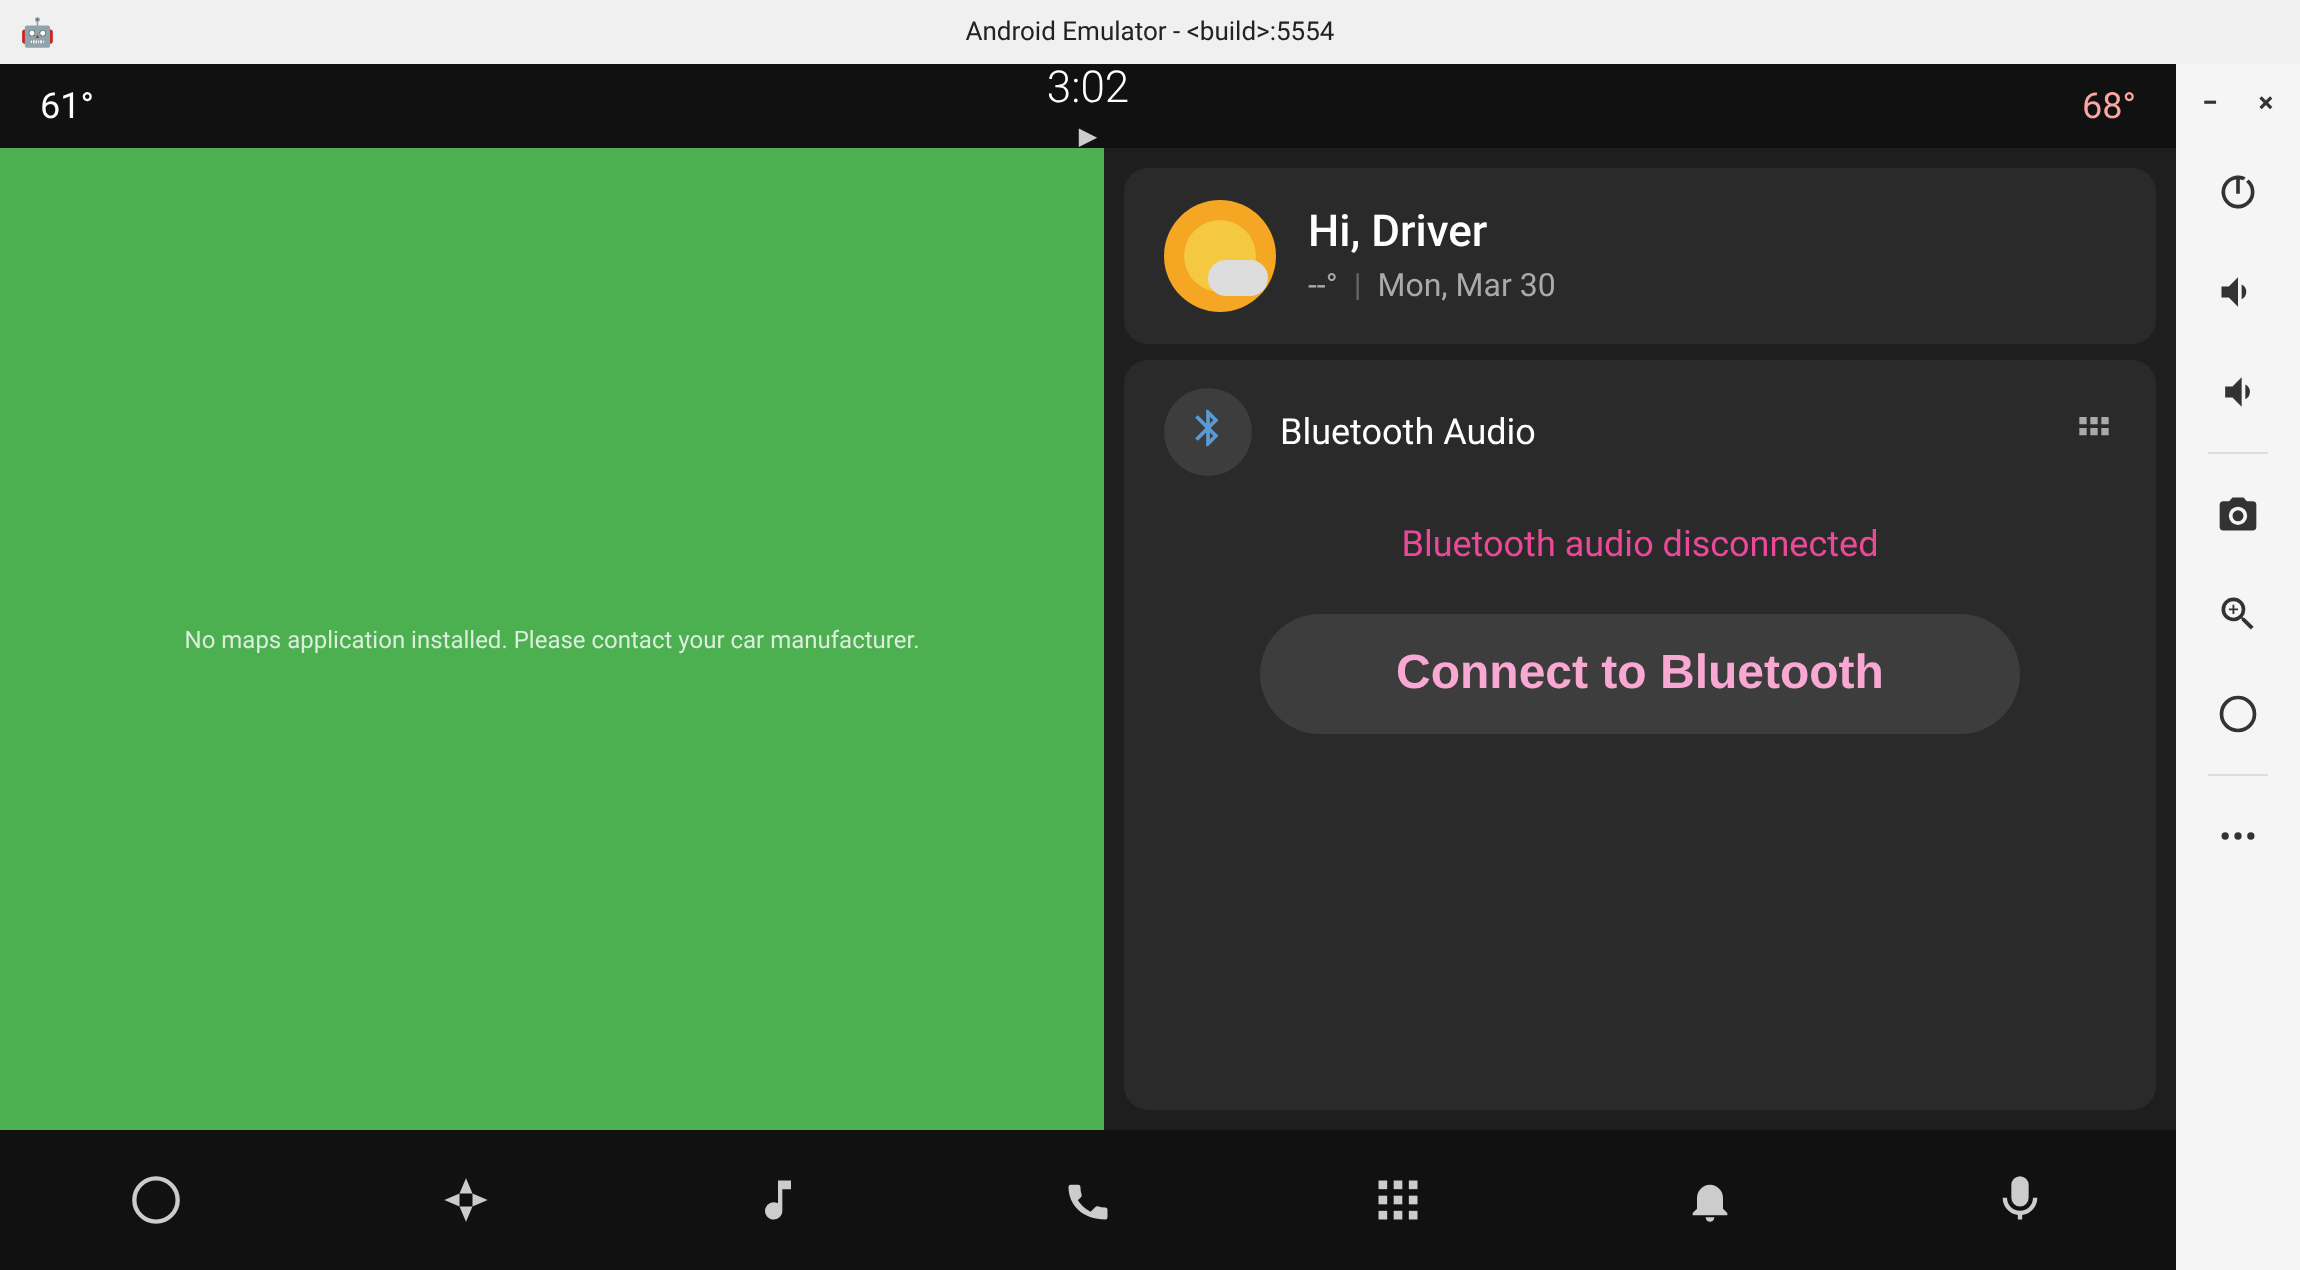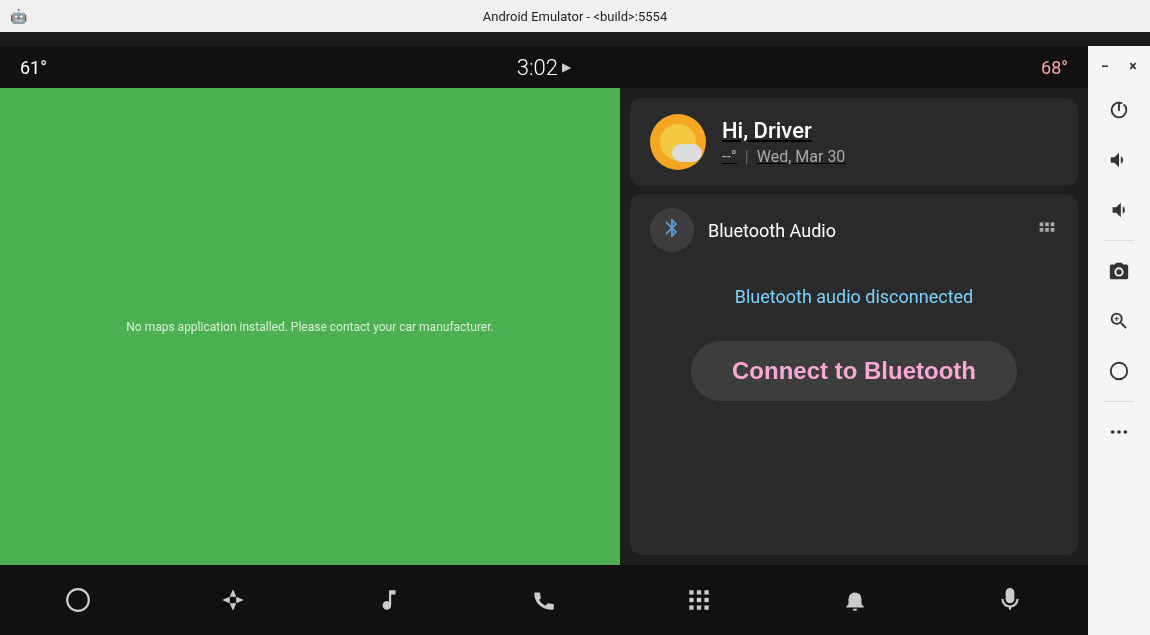--- a/index.html
+++ b/index.html
@@ -34,21 +34,20 @@
       left: 10px;
       font-size: 14px;
       color: #555;
     }
 
     
     #main-wrapper {
       display: flex;
       flex: 1;
       overflow: hidden;
-      margin-top: 14px;
     }
 
     
     #emulator-screen {
       flex: 1;
       display: flex;
       flex-direction: column;
       background: #000;
       overflow: hidden;
     }
@@ -67,40 +66,41 @@
       color: #fff;
       font-size: 18px;
     }
     #time-center {
       color: #fff;
       font-size: 22px;
       font-weight: 300;
       display: flex;
       align-items: center;
       gap: 4px;
+      flex-direction: column;
     }
     #signal-icon {
       font-size: 12px;
       color: #ccc;
     }
     #temp-right {
       color: #fca5a5;
       font-size: 18px;
     }
 
     
     #content-area {
       flex: 1;
       display: flex;
       overflow: hidden;
     }
 
     
     #map-area {
-      width: 620px;
+      width: 552px;
       background: #4caf50;
       display: flex;
       align-items: center;
       justify-content: center;
       position: relative;
       flex-shrink: 0;
     }
     #map-message {
       color: rgba(255,255,255,0.8);
       font-size: 12px;
@@ -150,21 +150,20 @@
       right: 4px;
       width: 30px;
       height: 18px;
       background: #ddd;
       border-radius: 10px;
     }
     #greeting-text {
       display: flex;
       flex-direction: column;
       gap: 4px;
-      text-decoration: underline;
     }
     #greeting-name {
       color: #fff;
       font-size: 22px;
       font-weight: 500;
     }
     #greeting-sub {
       color: #aaa;
       font-size: 16px;
       display: flex;
@@ -176,21 +175,21 @@
     }
 
     
     #bluetooth-card {
       background: #2a2a2a;
       border-radius: 12px;
       padding: 14px 20px;
       flex: 1;
       display: flex;
       flex-direction: column;
-      gap: 24px;
+      gap: 14px;
     }
     #bluetooth-header {
       display: flex;
       align-items: center;
       justify-content: space-between;
     }
     #bluetooth-title-row {
       display: flex;
       align-items: center;
       gap: 14px;
@@ -211,21 +210,21 @@
     #bluetooth-title {
       color: #fff;
       font-size: 18px;
     }
     #grid-icon {
       color: #aaa;
       font-size: 18px;
       cursor: pointer;
     }
     #bluetooth-status {
-      color: #7dd3fc;
+      color: #ec4899;
       font-size: 18px;
       text-align: center;
       padding: 10px 0;
     }
     #connect-bluetooth-btn {
       background: #3d3d3d;
       color: #f9a8d4;
       border: none;
       border-radius: 30px;
       padding: 16px 32px;
@@ -324,21 +323,21 @@
         <div id="greeting-card">
           <div id="weather-icon-container">
             <div id="sun-shape"></div>
             <div id="cloud-overlay"></div>
           </div>
           <div id="greeting-text">
             <span id="greeting-name">Hi, Driver</span>
             <span id="greeting-sub">
               <span>--°</span>
               <span id="greeting-date-sep">|</span>
-              <span>Wed, Mar 30</span>
+              <span>Mon, Mar 30</span>
             </span>
           </div>
         </div>
 
         <div id="bluetooth-card">
           <div id="bluetooth-header">
             <div id="bluetooth-title-row">
               <div id="bluetooth-icon-circle">
                 <span id="bluetooth-symbol">
                   <svg viewBox="0 0 24 24" width="22" height="22" fill="#5b9bd5">

